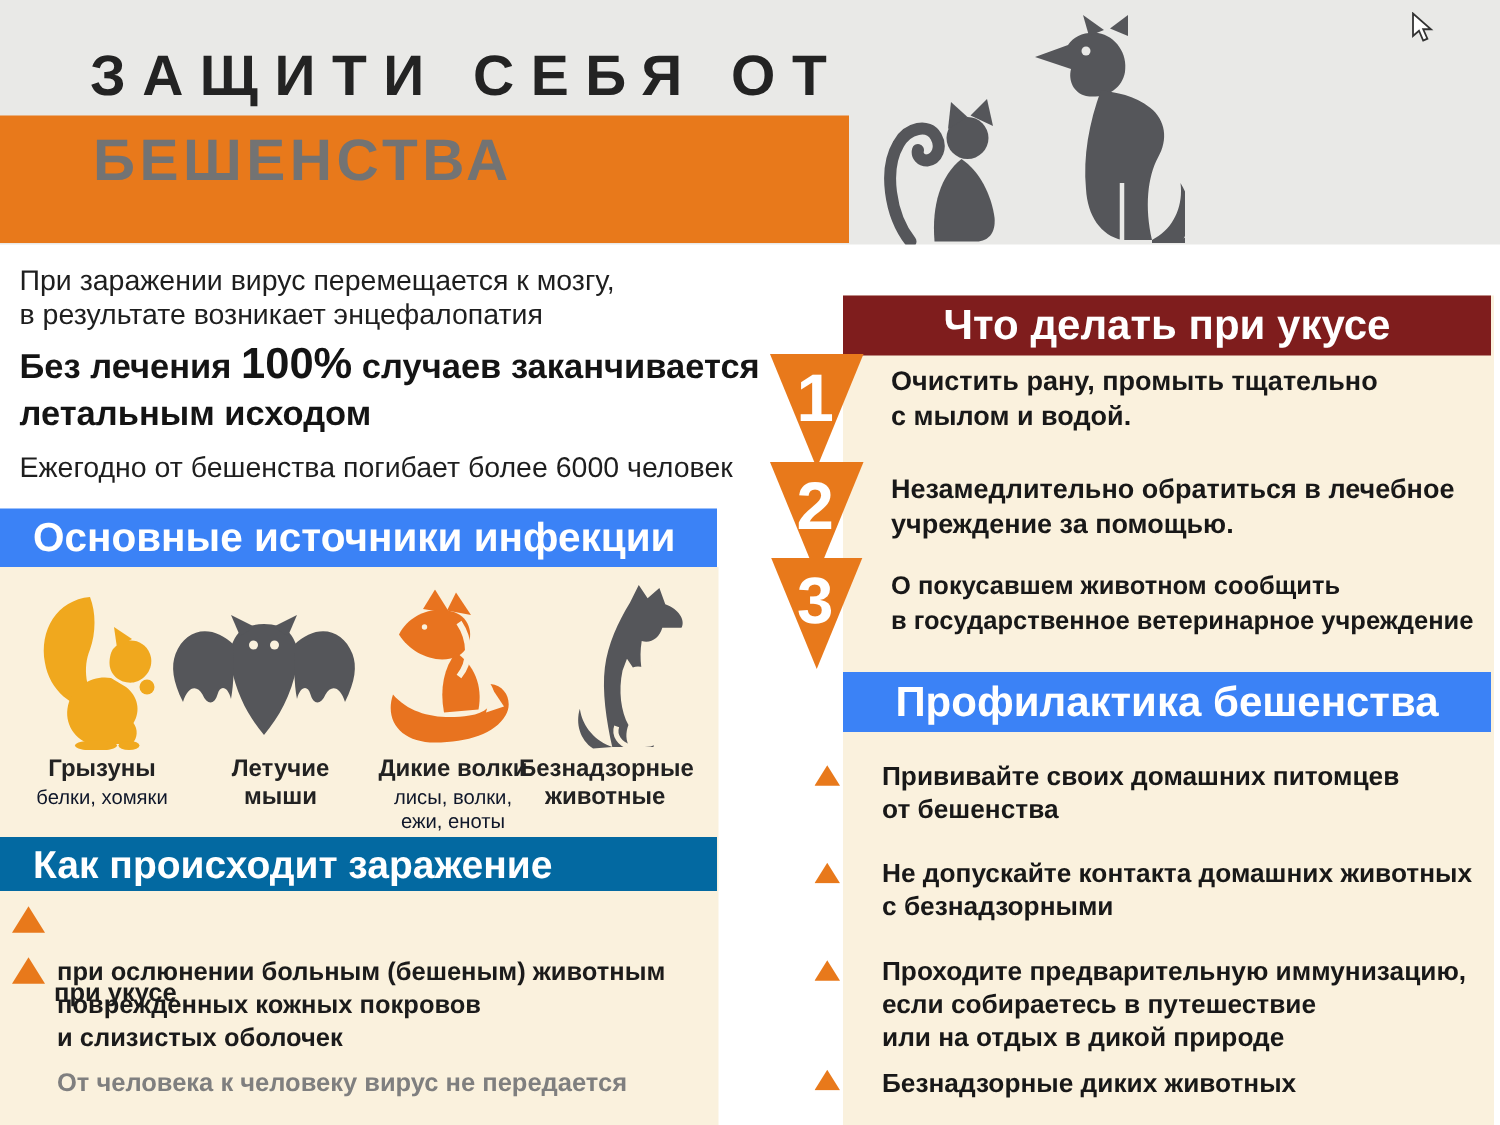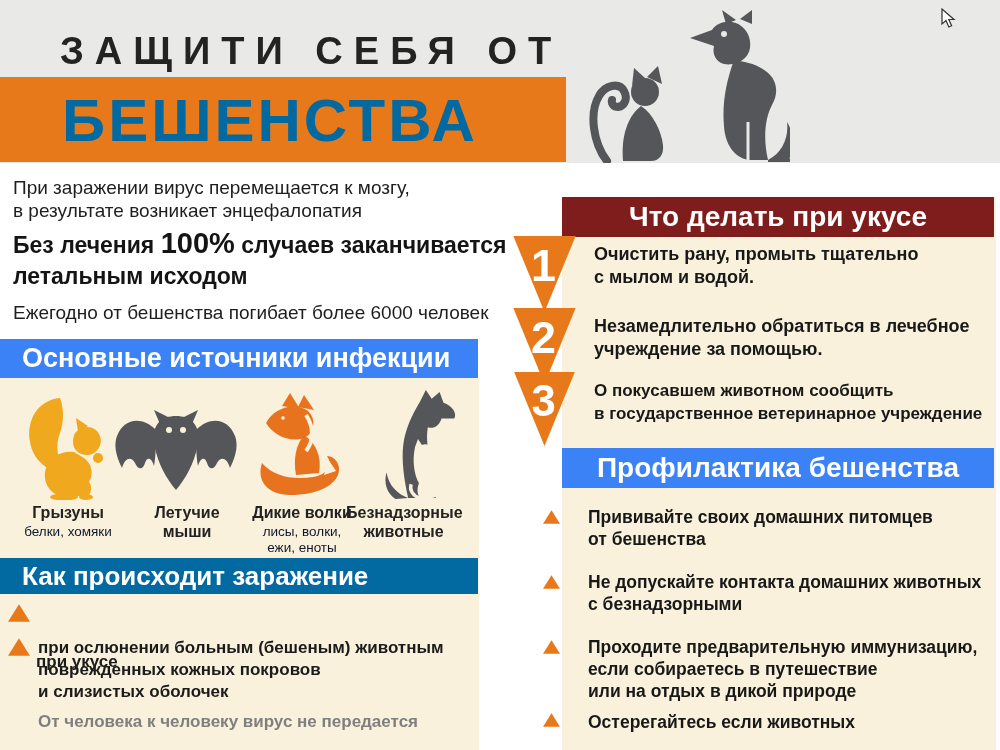--- a/index.html
+++ b/index.html
@@ -5,21 +5,21 @@
   html,body{margin:0;padding:0;background:#ffffff;}
   .poster{position:relative;width:1000px;height:750px;background:#ffffff;overflow:hidden;
           font-family:"Liberation Sans", sans-serif;color:#1e1e1e;text-decoration:underline;}
   .abs{position:absolute;}
   .pre{white-space:pre;}
 
   
   .top-gray{left:0;top:0;width:1000px;height:163px;background:#E9E9E7;}
   .title-top{left:60px;top:30px;font-size:38px;font-weight:bold;letter-spacing:11px;color:#232323;}
   .title-band{left:0;top:77px;width:566px;height:85px;background:#E8791B;}
-  .title-main{left:62px;top:86px;font-size:60px;font-weight:bold;letter-spacing:3px;color:#0369a1;}
+  .title-main{left:62px;top:86px;font-size:39px;font-weight:bold;letter-spacing:3px;color:#737373;}
   .cat-hero{left:583px;top:45px;width:92px;height:118px;}
   .dog-hero{left:682px;top:10px;width:108px;height:153px;}
   .cursor{left:941px;top:8px;width:16px;height:22px;}
 
   
   .intro-p{left:13px;top:176px;font-size:19px;line-height:23px;color:#1e1e1e;}
   .fatal{left:13px;top:228px;font-size:23px;line-height:31px;font-weight:bold;color:#141414;}
   .fatal .pct{font-size:29px;}
   .stat{left:13px;top:302px;font-size:19px;color:#1e1e1e;}
 
@@ -224,15 +224,15 @@
 с безнадзорными</div>
   <svg class="abs prev-tri pt2" viewBox="0 0 20 16">
       <polygon class="tri-up" points="10,0 20,16 0,16"></polygon>
     </svg>
   <div class="abs prev-text p2 pre">Проходите предварительную иммунизацию,
 если собираетесь в путешествие
 или на отдых в дикой природе</div>
   <svg class="abs prev-tri pt3" viewBox="0 0 20 16">
       <polygon class="tri-up" points="10,0 20,16 0,16"></polygon>
     </svg>
-  <div class="abs prev-text p3 pre">Остерегайтесь если животных</div>
+  <div class="abs prev-text p3 pre">Безнадзорные диких животных</div>
 
 </div>
 
 </body></html>

